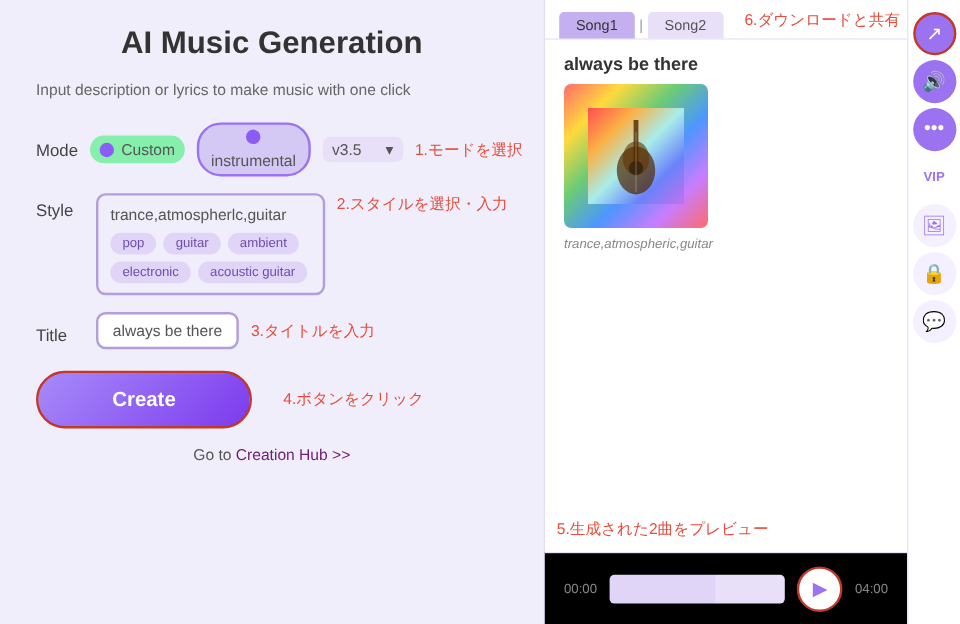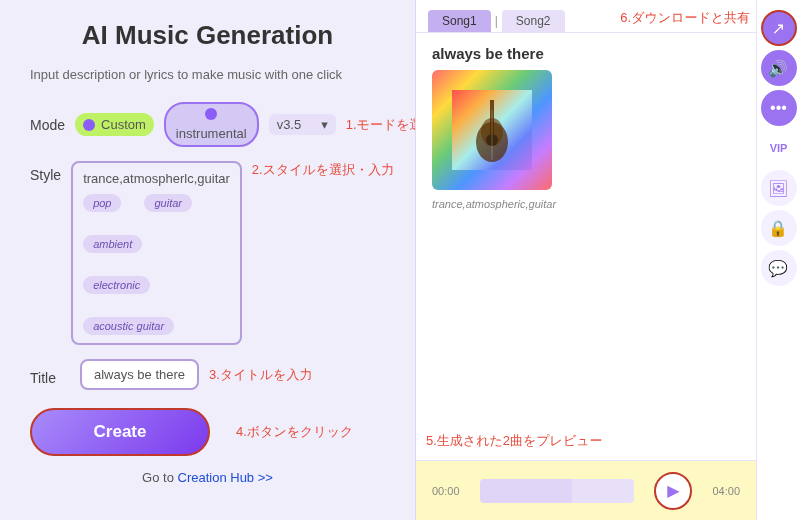--- a/index.html
+++ b/index.html
@@ -7,21 +7,21 @@
       width: 800px;
       height: 520px;
       font-family: 'Arial', sans-serif;
       background: #f0eefa;
       display: flex;
       overflow: hidden;
     }
 
     
     .left-panel {
-      width: 415px;
+      width: 453px;
       padding: 20px 30px;
       display: flex;
       flex-direction: column;
       gap: 14px;
     }
 
     .main-title {
       font-size: 26px;
       font-weight: bold;
       color: #333;
@@ -45,21 +45,21 @@
     .mode-label {
       font-size: 14px;
       color: #444;
       font-weight: 400;
       width: 40px;
     }
 
     .mode-toggle {
       display: flex;
       align-items: center;
-      background: #bef264;
+      background: #86efac;
       border-radius: 20px;
       padding: 4px 8px;
       gap: 6px;
     }
 
     .toggle-dot {
       width: 12px;
       height: 12px;
       border-radius: 50%;
       background: #8b5cf6;
@@ -116,22 +116,21 @@
 
     .style-input {
       font-size: 13px;
       color: #555;
       margin-bottom: 8px;
     }
 
     .style-tags {
       display: flex;
       flex-wrap: wrap;
-      gap: 23px;
-      font-style: italic;
+      gap: 6px;
     }
 
     .tag {
       background: #e0d4f7;
       border-radius: 12px;
       padding: 3px 10px;
       font-size: 11px;
       color: #6b4fb0;
     }
 
@@ -162,21 +161,21 @@
       cursor: pointer;
       border: 2px solid #c0392b;
     }
 
     .creation-hub {
       font-size: 13px;
       color: #555;
     }
 
     .creation-hub a {
-      color: #1d4ed8;
+      color: #701a75;
       text-decoration: none;
     }
 
     
     .right-panel {
       flex: 1;
       background: white;
       display: flex;
       flex-direction: column;
       position: relative;
@@ -295,26 +294,26 @@
     .sidebar-icon.lock { background: #f5f0ff; color: #9b72ef; }
     .sidebar-icon.discord { background: #f5f0ff; color: #9b72ef; }
 
     
     .player-bar {
       position: absolute;
       bottom: 0;
       left: 0;
       right: 44px;
       height: 60px;
-      background: #fef9c3;
+      background: #000000;
       border-top: 1px solid #e8e0f8;
       display: flex;
       align-items: center;
       padding: 0 16px;
-      gap: 20px;
+      gap: 10px;
     }
 
     .time-label {
       font-size: 11px;
       color: #888;
     }
 
     .waveform {
       flex: 1;
       height: 24px;

